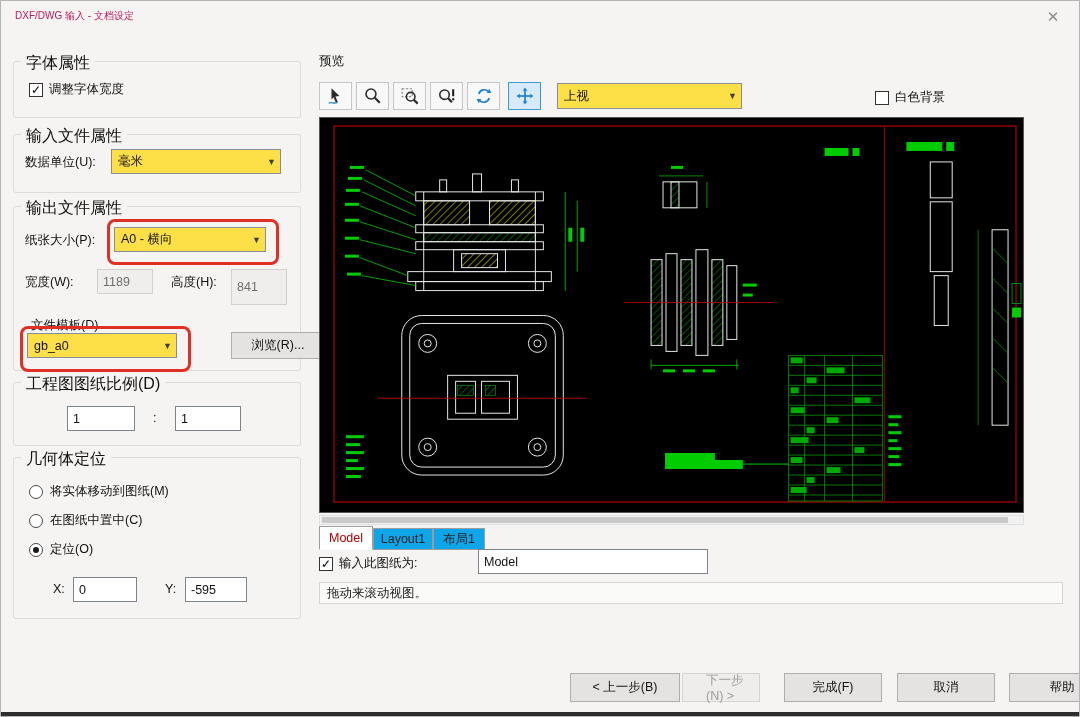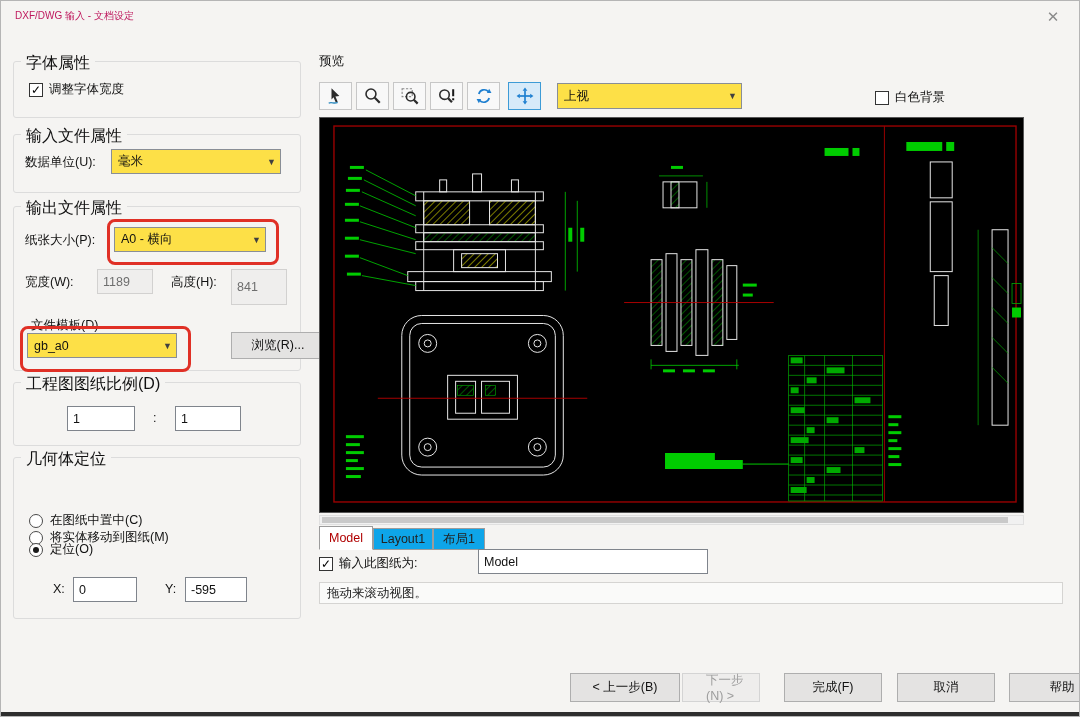--- a/index.html
+++ b/index.html
@@ -102,21 +102,21 @@
 
   <div class="groupbox" style="left:12px;top:381px;width:286px;height:62px;"></div>
   <div class="gtitle" style="left:20px;top:373px;">工程图图纸比例(D)</div>
   <input class="tinput" style="left: 66px; top: 405px; width: 68px; height: 25px;" value="1">
   <div class="label" style="left:152px;top:410px;">:</div>
   <input class="tinput" style="left: 174px; top: 405px; width: 66px; height: 25px;" value="1">
 
   <div class="groupbox" style="left:12px;top:456px;width:286px;height:160px;"></div>
   <div class="gtitle" style="left:20px;top:448px;">几何体定位</div>
 
-  <div class="radio-row" style="left:28px;top:482px;margin-top:46px;">
+  <div class="radio-row" style="left:28px;top:482px;">
     <span class="rb"></span>
     <span>将实体移动到图纸(M)</span>
   </div>
   <div class="radio-row" style="left:28px;top:511px;">
     <span class="rb"></span>
     <span>在图纸中置中(C)</span>
   </div>
   <div class="radio-row" style="left:28px;top:540px;">
     <span class="rb on"></span>
     <span>定位(O)</span>

